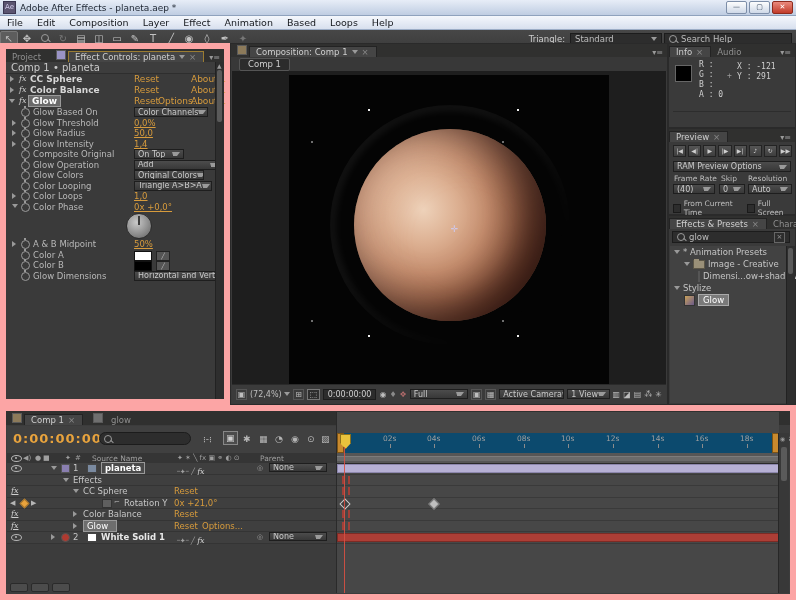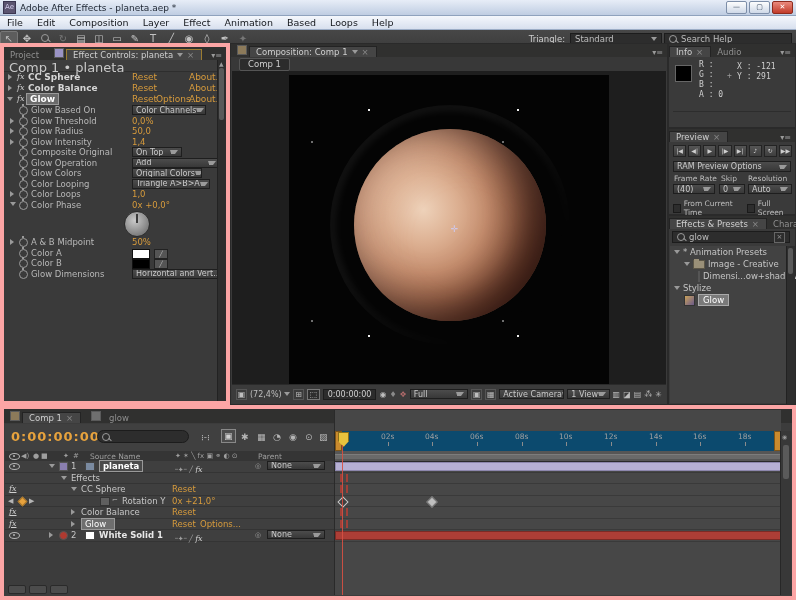--- a/index.html
+++ b/index.html
@@ -33,36 +33,36 @@
   .menubar span{padding:0 7px;}
   
   .toolbar{height:17px;background:linear-gradient(#474747,#3d3d3d);border-bottom:1px solid #272727;
            display:flex;align-items:center;font-size:10px;color:#c2c2c2;}
   .tool{width:18px;text-align:center;}
   .tool.active{background:#5d5d5d;border:1px solid #777;border-radius:2px;height:13px;line-height:13px;width:16px;}
   .darkfield{background:#2d2d2d;border:1px solid #1c1c1c;height:12px;display:flex;align-items:center;
              font-size:8.5px;color:#bdbdbd;padding:0 4px;box-sizing:border-box;}
   
   .panel{position:absolute;background:#3a3a3a;border:1px solid #2a2a2a;box-sizing:border-box;}
-  .panel.focus{border:4px solid #fca5a5;}
+  .panel.focus{border:6px solid #fca5a5;}
   .tabbar{height:13px;background:#30302f;display:flex;align-items:flex-end;font-size:8.5px;color:#9c9c9c;}
   .tab{padding:1px 7px 1px 6px;background:#454545;color:#cfcfcf;border:1px solid #232323;border-bottom:none;
        display:flex;align-items:center;gap:4px;height:11px;box-sizing:border-box;white-space:nowrap;}
   .tab.inactive{background:transparent;border:none;color:#8f8f8f;}
   .pmenu{margin-left:auto;color:#9a9a9a;font-size:8px;padding-right:4px;}
   .tabicon{width:8px;height:8px;background:#8c8c8c;display:inline-block;border:1px solid #5a5a5a;}
   
   .ecrow{height:11px;position:relative;font-size:9px;}
   .ecrow .nm{position:absolute;left:24px;top:0;font-weight:bold;color:#d6d6d6;}
   .ecrow .lk1{position:absolute;left:128px;top:0;}
   .ecrow .lk2{position:absolute;left:152px;top:0;}
   .ecrow .lk3{position:absolute;left:185px;top:0;}
   .prow{height:10.5px;position:relative;font-size:8.5px;color:#b8b8b8;}
   .prow .lbl{position:absolute;left:27px;top:0;}
-  .prow .val{position:absolute;left:128px;top:0;}
+  .prow .val{position:absolute;left:128px;top:0;text-decoration:underline;}
   .prow .sw{position:absolute;left:15px;top:1px;}
   .prow .ptri{position:absolute;left:6px;top:2px;}
   .swatch{position:absolute;left:128px;top:1px;width:16px;height:8px;border:1px solid #111;}
   .dropper{position:absolute;left:150px;top:1px;width:12px;height:8px;background:#555;border:1px solid #222;font-size:6px;color:#bbb;text-align:center;line-height:8px;}
   .scroll{position:absolute;right:0;top:13px;bottom:0;width:8px;background:#2e2e2e;border-left:1px solid #222;}
   .scroll .thumb{position:absolute;left:1px;width:5px;background:#5a5a5a;border-radius:2px;}
   
   .stars{background-color:#040404;background-image:
     radial-gradient(1px 1px at 10px 20px,#d8d8d8 50%,transparent 51%),
     radial-gradient(1px 1px at 40px 70px,#9a9a9a 50%,transparent 51%),
@@ -157,21 +157,21 @@
   <div class="tabbar">
     <span class="tab inactive">Project</span>
     <span class="tabicon" style="margin:0 2px 2px 8px;background:#9a93c5;"></span>
     <span class="tab" style="border-color:#9b7c31">
       <span>Effect Controls: planeta</span>
       <span class="tri tri-d"></span>
       <span style="color:#8a8a8a">×</span>
     </span>
     <span class="pmenu">▾≡</span>
   </div>
-  <div style="height:11px;background:#3d3d3d;font-size:13px;color:#c9c9c9;padding-left:5px;border-bottom:1px solid #2e2e2e;">Comp 1 • planeta</div>
+  <div style="height:11px;background:#3d3d3d;font-size:10px;color:#c9c9c9;padding-left:5px;border-bottom:1px solid #2e2e2e;">Comp 1 • planeta</div>
 
   <div style="position:relative;">
 
     <div class="ecrow">
       <span class="tri tri-r abs" style="left:4px;top:2px"></span>
       <span class="fxi abs" style="left:13px">fx</span>
       <span class="nm">CC Sphere</span>
       <span class="lk1 orange">Reset</span>
       <span class="lk3 orange">About...</span>
     </div>

